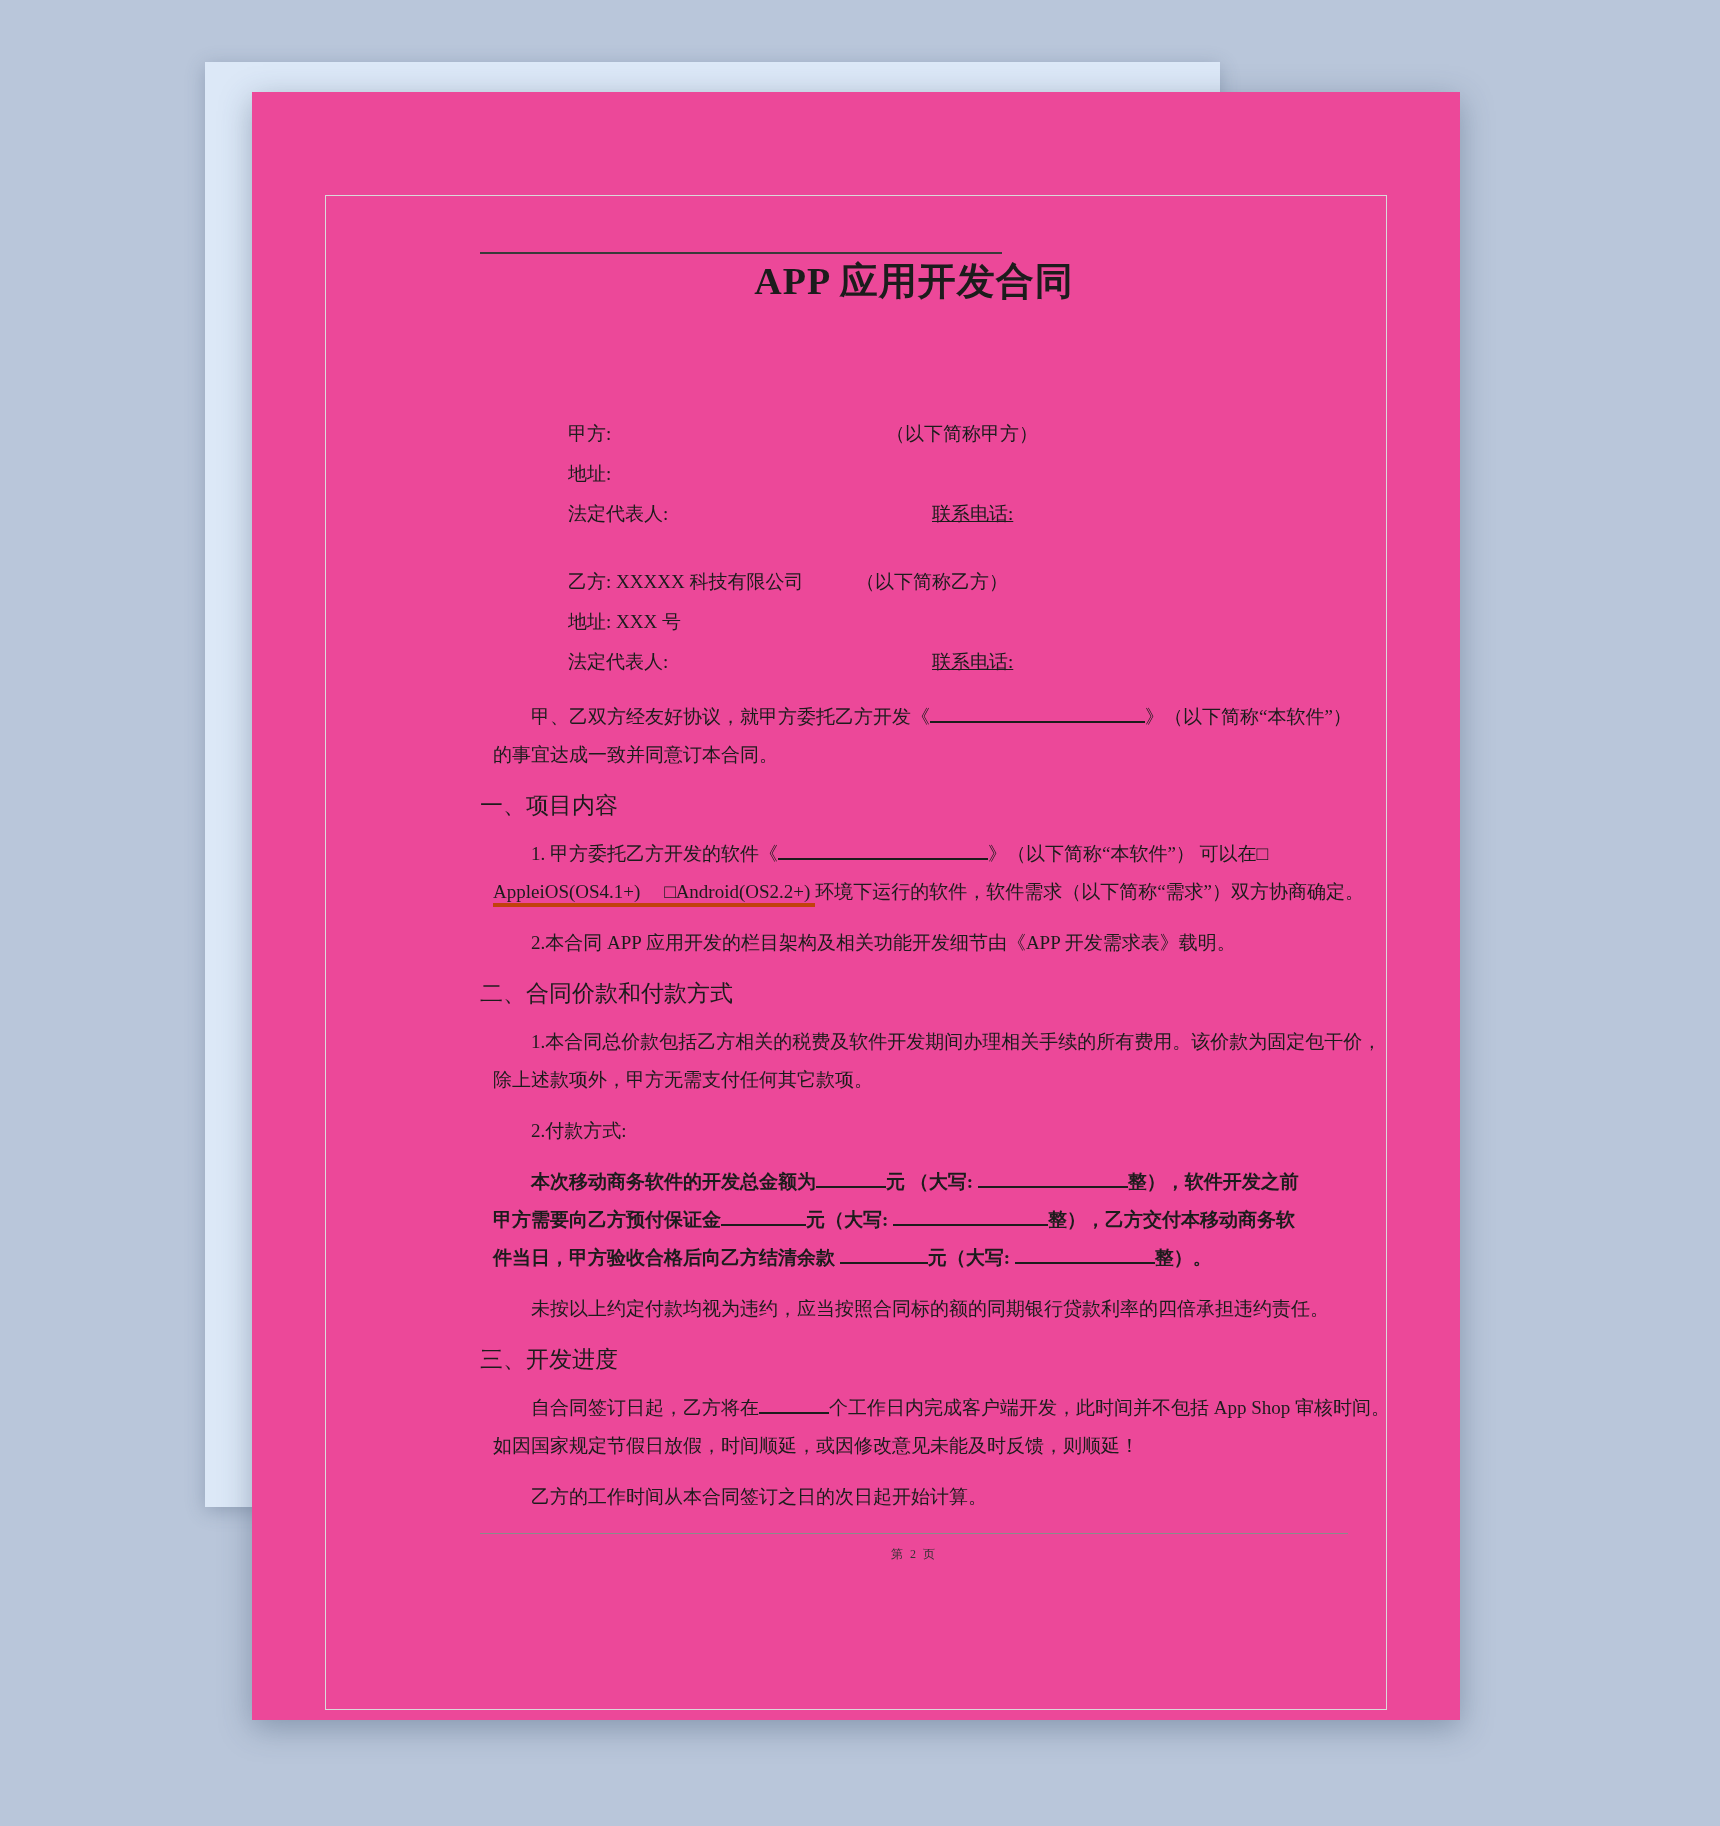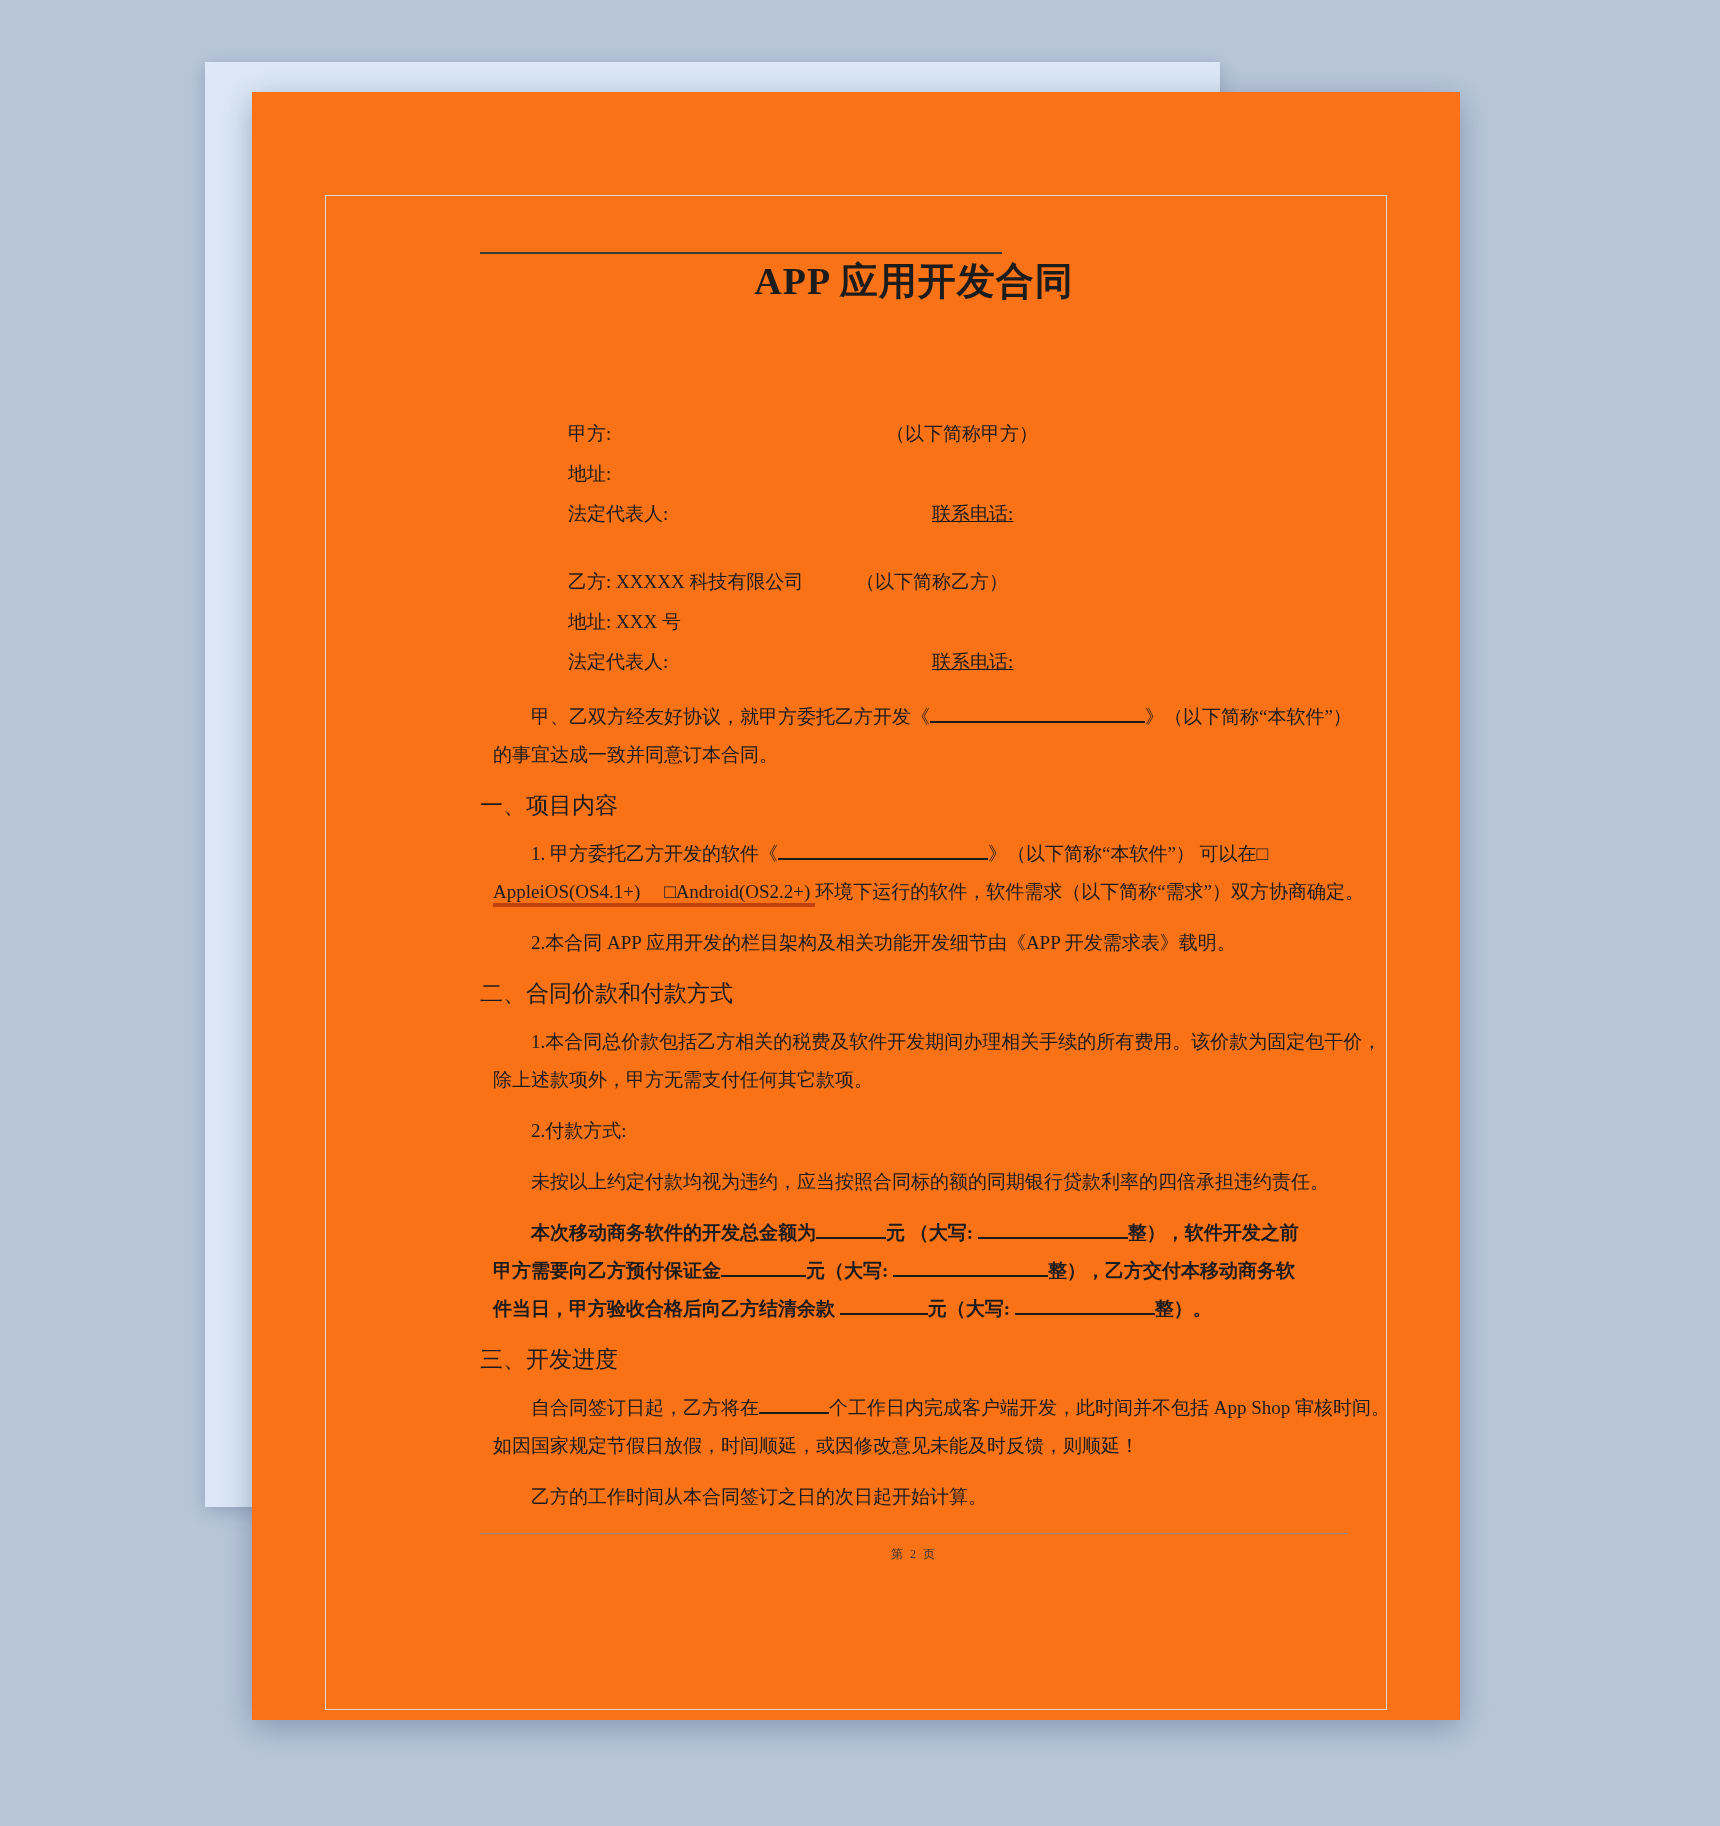--- a/index.html
+++ b/index.html
@@ -38,21 +38,21 @@
   .footer-label{text-align:center;font-size:12px;margin-top:12px;color:#333;
     letter-spacing:2px;}
 </style>
 </head>
 <body>
 
 <div class="screen" style="color: rgb(28, 28, 28);">
   <div class="backdrop" style="background: rgb(185, 198, 218);"></div>
   <div class="back-sheet" style="background: rgb(220, 232, 247);"></div>
 
-  <div class="page" style="background: #f97316;">
+  <div class="page" style="background: #ec4899;">
     <div class="inner-border"></div>
 
     <div class="content">
       <div class="title-rule"></div>
       <h1 class="doc-title">APP 应用开发合同</h1>
 
       <div class="party">
         <div class="p-row">
           <span class="lbl">甲方:</span>
           <span class="alias-a">（以下简称甲方）</span>
@@ -94,27 +94,27 @@
             <div class="line indent"><span>2.本合同 APP 应用开发的栏目架构及相关功能开发细节由《APP 开发需求表》载明。</span></div>
           </div>
           <div class="block-heading">二、合同价款和付款方式</div>
           <div class="block-para">
             <div class="line indent"><span>1.本合同总价款包括乙方相关的税费及软件开发期间办理相关手续的所有费用。该价款为固定包干价，</span></div>
             <div class="line"><span>除上述款项外，甲方无需支付任何其它款项。</span></div>
           </div>
           <div class="block-para">
             <div class="line indent"><span>2.付款方式:</span></div>
           </div>
-          <div class="block-para">
-            <div class="line indent"><span>未按以上约定付款均视为违约，应当按照合同标的额的同期银行贷款利率的四倍承担违约责任。</span></div>
-          </div>
           <div class="block-para bold">
             <div class="line indent"><span>本次移动商务软件的开发总金额为</span><span class="blank" style="width: 70px;"></span><span>元 （大写: </span><span class="blank" style="width: 150px;"></span><span>整），软件开发之前</span></div>
             <div class="line"><span>甲方需要向乙方预付保证金</span><span class="blank" style="width: 85px;"></span><span>元（大写: </span><span class="blank" style="width: 155px;"></span><span>整），乙方交付本移动商务软</span></div>
             <div class="line"><span>件当日，甲方验收合格后向乙方结清余款 </span><span class="blank" style="width: 88px;"></span><span>元（大写: </span><span class="blank" style="width: 140px;"></span><span>整）。</span></div>
+          </div>
+          <div class="block-para">
+            <div class="line indent"><span>未按以上约定付款均视为违约，应当按照合同标的额的同期银行贷款利率的四倍承担违约责任。</span></div>
           </div>
           <div class="block-heading">三、开发进度</div>
           <div class="block-para">
             <div class="line indent"><span>自合同签订日起，乙方将在</span><span class="blank" style="width: 70px;"></span><span>个工作日内完成客户端开发，此时间并不包括 App Shop 审核时间。</span></div>
             <div class="line"><span>如因国家规定节假日放假，时间顺延，或因修改意见未能及时反馈，则顺延！</span></div>
           </div>
           <div class="block-para">
             <div class="line indent"><span>乙方的工作时间从本合同签订之日的次日起开始计算。</span></div>
           </div>
         </div>

